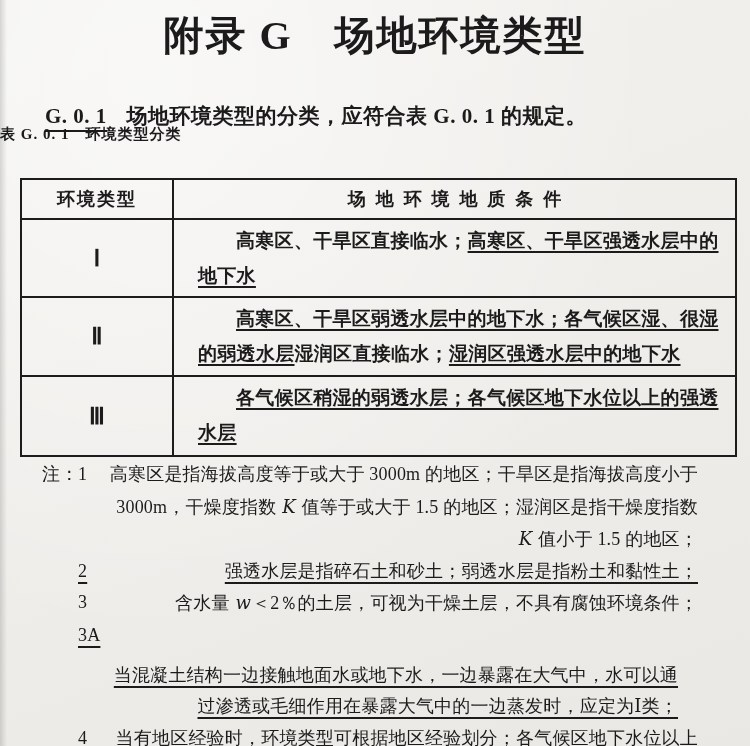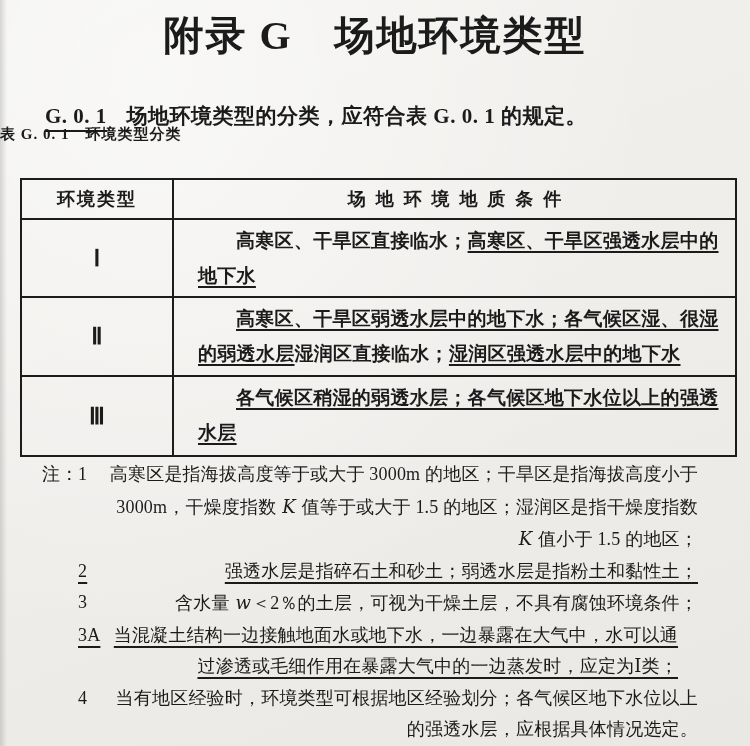--- a/index.html
+++ b/index.html
@@ -61,21 +61,21 @@
 
   .notes {
     position:absolute; left:42px; top:459px; width:680px;
     font-size:18px; line-height:31.5px; letter-spacing:.2px;
   }
   .notes-label { position:absolute; left:0; top:0; }
   .notes-list { margin-left:36px; }
   .note-row { display:flex; align-items:flex-start; }
   .note-num { flex:none; width:30px; }
   .note-text { width:590px;text-align:right; }
-  .note-text.hang { width:570px; padding-left:27px; text-indent:-27px; }
+  .note-text.hang { width:570px; padding-left:27px; text-indent:-27px;margin-top:40px; }
   .u-note { text-decoration:underline; text-underline-offset:5px; text-decoration-thickness:1.5px; }
   .it { font-style:italic; font-family:"DejaVu Serif", serif; padding:0 1px; }
 </style>
 </head>
 <body>
 
 <div class="page">
 
   <h1 class="doc-title">附录 G　场地环境类型</h1>
 

